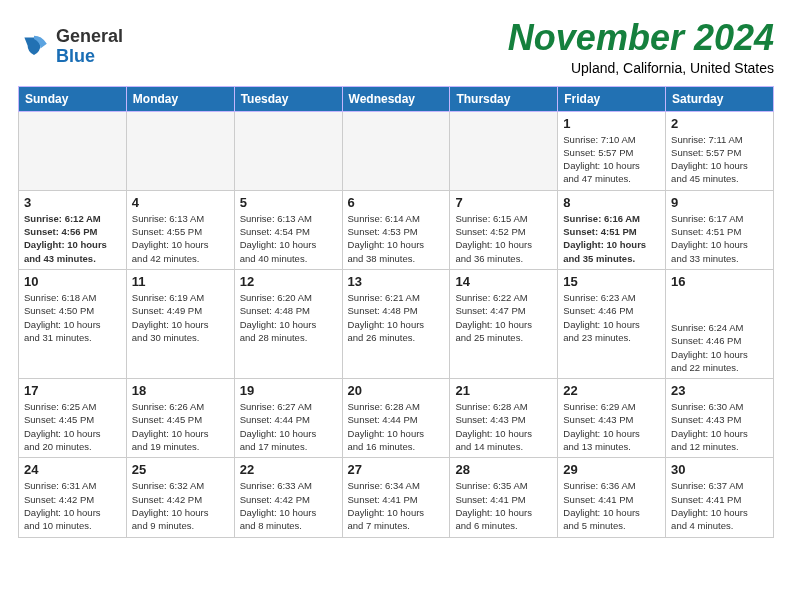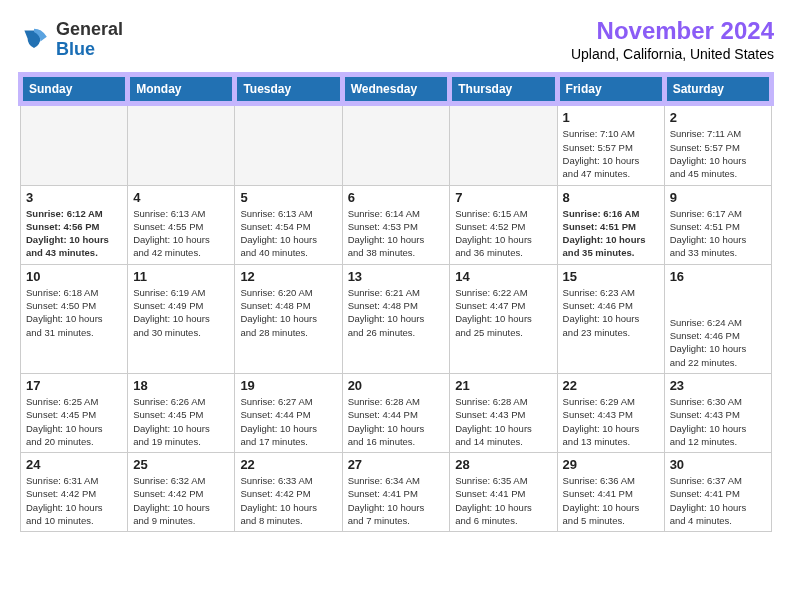--- a/index.html
+++ b/index.html
@@ -33,43 +33,44 @@
     .logo-text .general { color: #333; }
     .logo-text .blue { color: #1a6eb5; }
     .logo-icon {
       width: 32px;
       height: 32px;
     }
     .title-block {
       text-align: right;
     }
     .month-title {
-      font-size: 24px;
+      font-size: 36px;
       font-weight: bold;
-      color: #8b5cf6;
+      color: #15803d;
       line-height: 1.1;
+      font-style: italic;
     }
     .subtitle {
       font-size: 14px;
       color: #000000;
       margin-top: 2px;
     }
     .calendar {
       width: 100%;
       border-collapse: collapse;
       border: 1px solid #ccc;
     }
     .calendar th {
       background: #2271b3;
       color: #fff;
       font-size: 12px;
       font-weight: bold;
       padding: 5px 6px;
       text-align: left;
-      border: 5px solid #c4b5fd;
+      border: 1px solid #c4b5fd;
     }
     .calendar td {
       border: 1px solid #ccc;
       vertical-align: top;
       padding: 4px 5px;
       width: 108px;
       height: 78px;
       background: #fff;
       font-size: 10px;
       color: #333;

